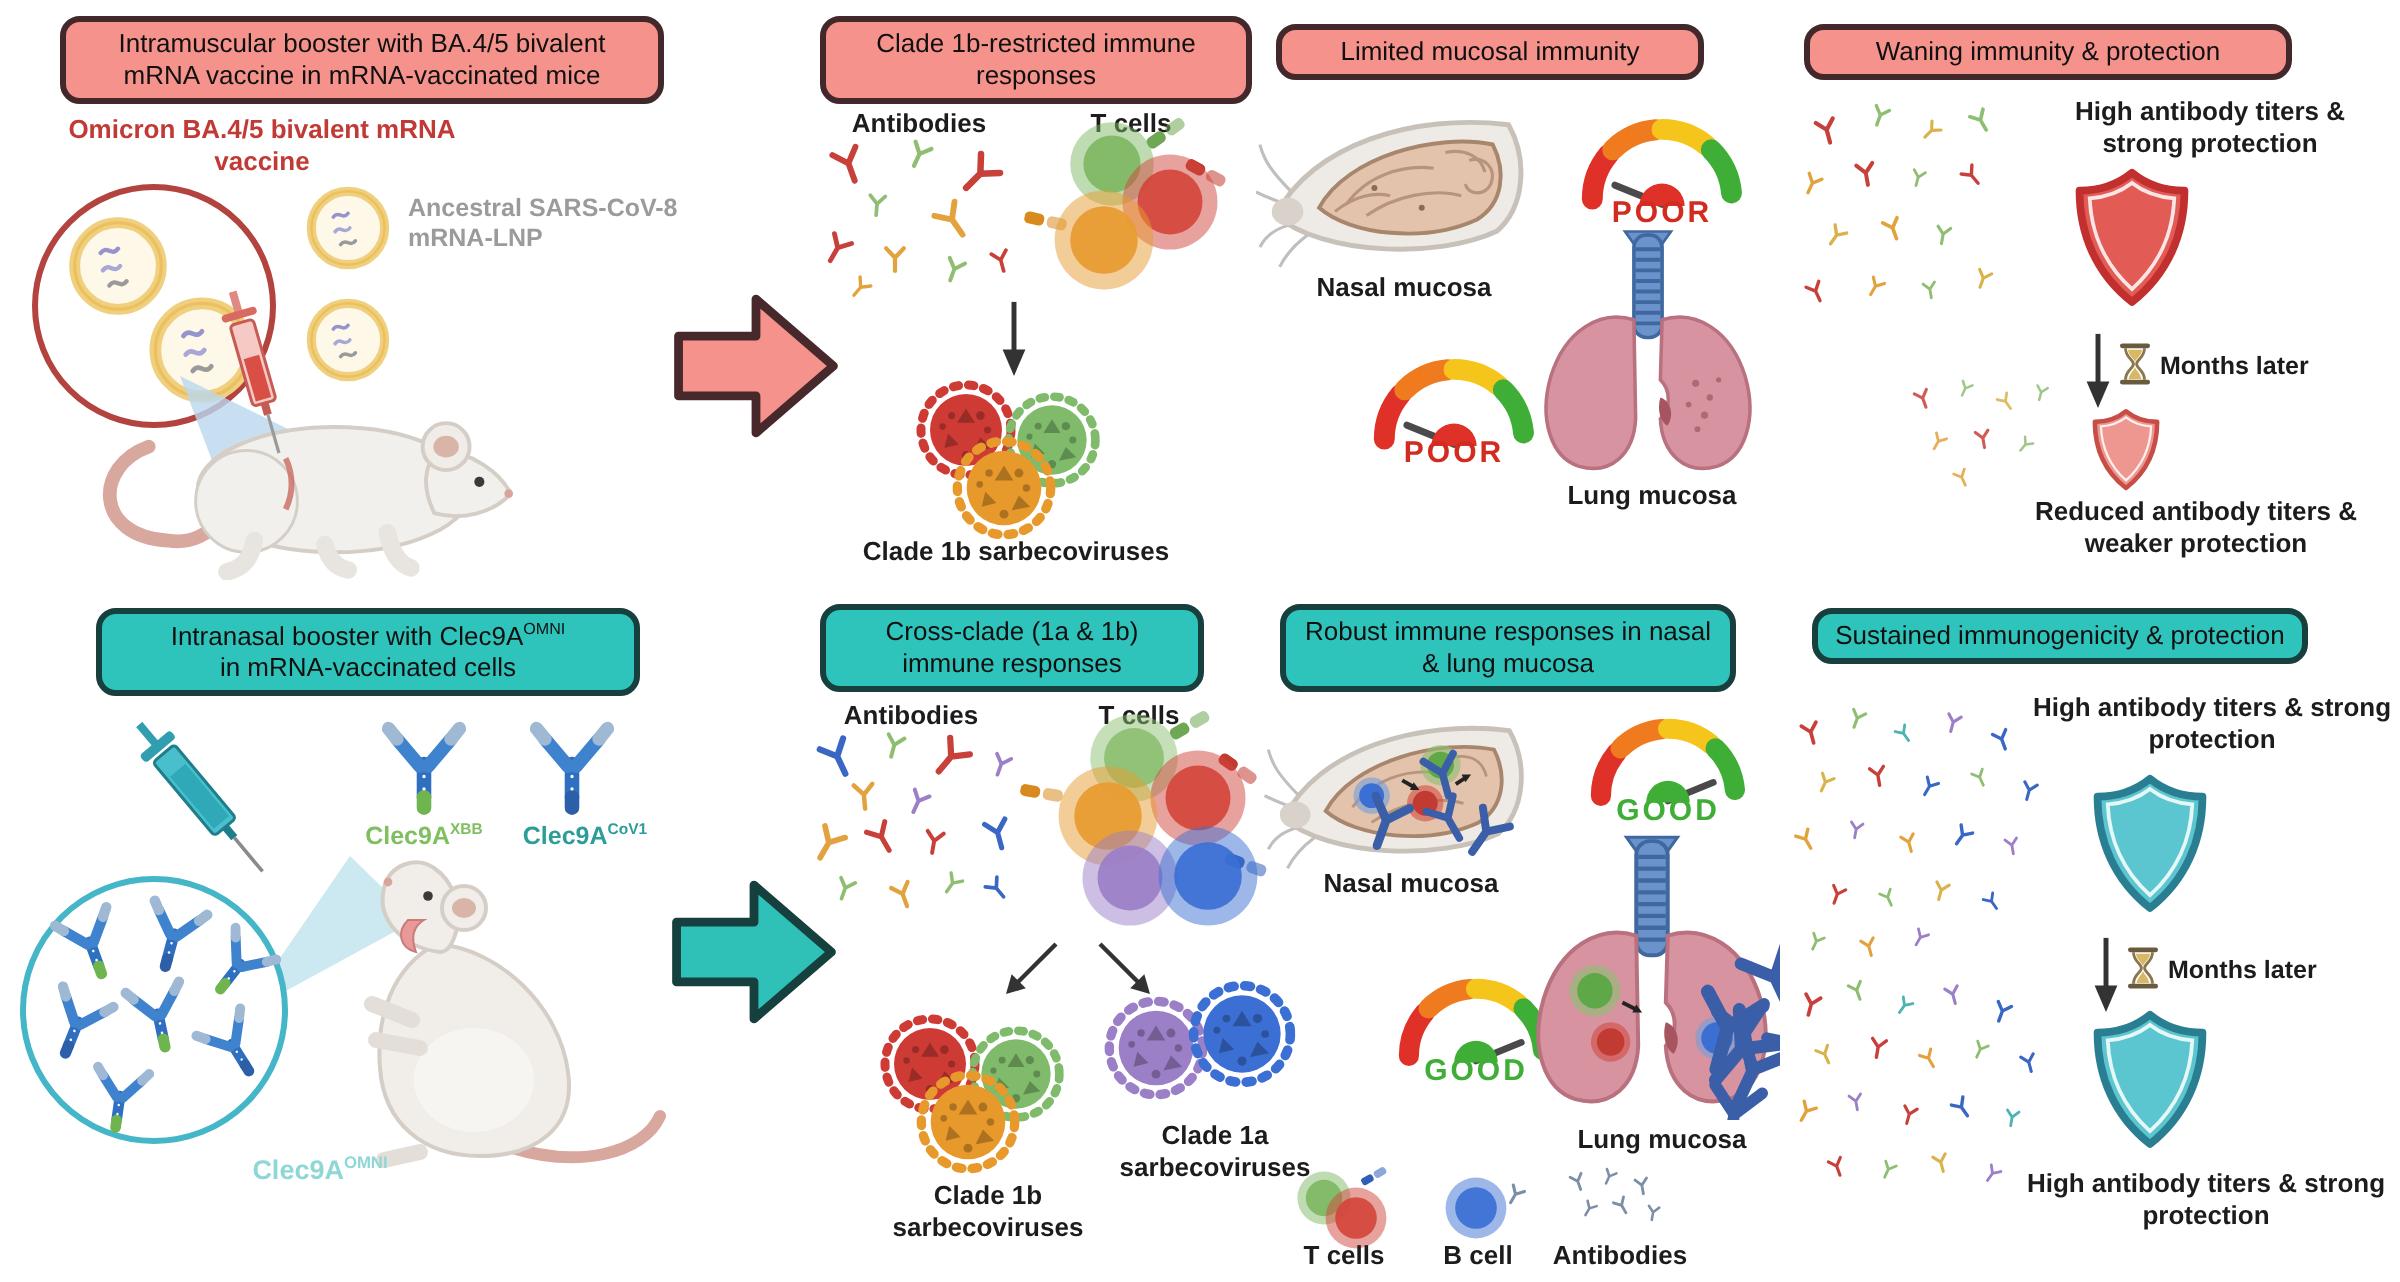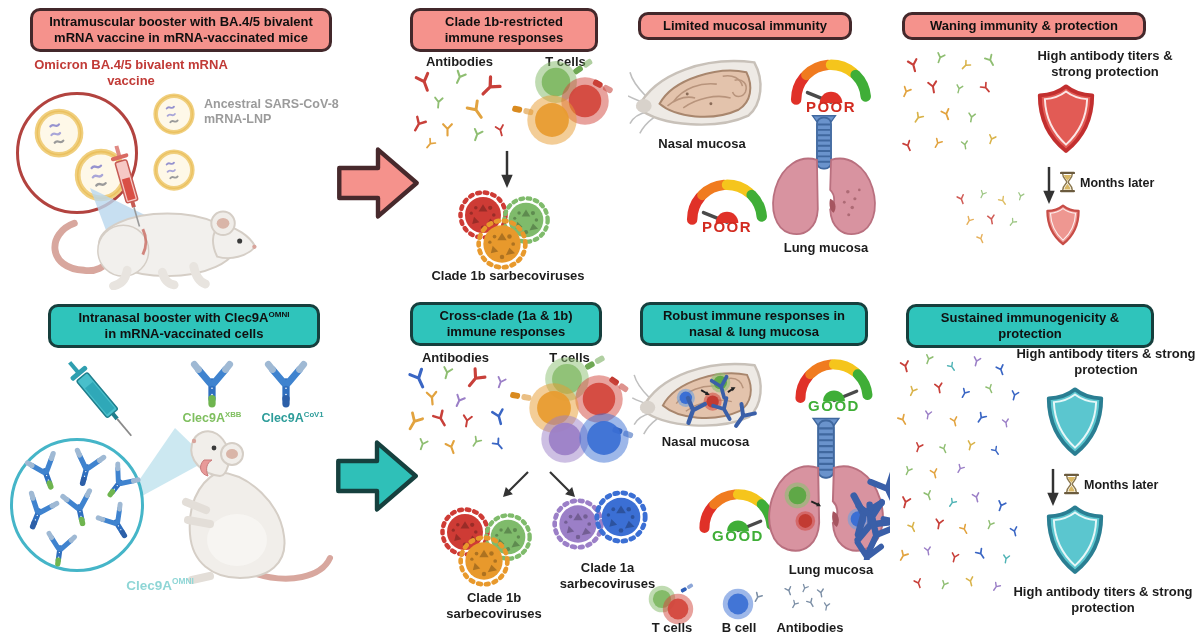--- a/index.html
+++ b/index.html
@@ -1,18 +1,18 @@
 <!DOCTYPE html>
 <html><head>
 <meta charset="utf-8">
 <style>
   html,body{margin:0;padding:0;background:#fff}
   .stage{position:relative;width:1200px;height:641px;background:#ffffff;font-family:"Liberation Sans",sans-serif;overflow:hidden}
   .abs{position:absolute}
-  .tbox{position:absolute;border-radius:10px;font-weight:bold;font-size:13px;line-height:1.22;text-align:center;padding:3px 7px;color:#101010;box-sizing:border-box}
+  .tbox{position:absolute;border-radius:10px;font-weight:normal;font-size:13px;line-height:1.22;text-align:center;padding:3px 7px;color:#101010;box-sizing:border-box}
   .tbox.pink{background:#f5928c;border:3px solid #43282b}
   .tbox.teal{background:#2fc4bb;border:3px solid #163f3d}
   .lbl{position:absolute;font-weight:bold;font-size:13px;line-height:1.2;text-align:center;color:#1c1c1c}
   .lbl.left{text-align:left}
   .rating{position:absolute;font-weight:bold;font-size:15px;letter-spacing:1.5px;text-align:center}
   .rating.poor{color:#d22b20}
   .rating.good{color:#3fae37}
   sup{font-size:0.62em}
   .ab{position:absolute}
   .circle-frame{position:absolute;border-radius:50%;background:#fff;box-sizing:border-box}
@@ -157,21 +157,21 @@
     <rect x="7" y="16" width="12" height="42" rx="2" fill="#f6c9c5" stroke="#c65b54" stroke-width="1.5"></rect>
     <rect x="9" y="34" width="8" height="22" fill="#d94f45"></rect>
     <rect x="11" y="58" width="4" height="6" fill="#c65b54"></rect>
     <line x1="13" y1="64" x2="13" y2="84" stroke="#9a9a9a" stroke-width="1.6"></line>
   </svg>
 
   <svg class="abs" style="left:333px;top:139px;width:90px;height:88px;--af:#f5928c;--as:#47292c">
       <use href="#sym-block-arrow"></use>
     </svg>
 
-  <div class="tbox pink" style="left:410px;top:8px;width:188px"><span>Clade 1b-restricted immune responses</span></div>
+  <div class="tbox pink" style="left:410px;top:8px;width:216px"><span>Clade 1b-restricted immune responses</span></div>
   <div class="lbl" style="left:412px;top:54px;width:95px">Antibodies</div>
   <div class="lbl" style="left:528px;top:54px;width:75px">T cells</div>
 
   <div class="abs" style="left:408px;top:70px;width:110px;height:90px">
     <svg class="ab" style="left:6px;top:2px;width:21px;height:21px;color:#c8403a;transform:rotate(-20deg)">
         <use href="#sym-ab"></use>
       </svg>
     <svg class="ab" style="left:44px;top:0px;width:15px;height:15px;color:#8fbe72;transform:rotate(25deg)">
         <use href="#sym-ab"></use>
       </svg>
@@ -374,20 +374,21 @@
     <svg class="ab" style="left:56px;top:28px;width:9px;height:9px;color:#8fbe72;transform:rotate(40deg)">
         <use href="#sym-ab"></use>
       </svg>
     <svg class="ab" style="left:24px;top:44px;width:10px;height:10px;color:#e2a33f;transform:rotate(-25deg)">
         <use href="#sym-ab"></use>
       </svg>
   </div>
   <svg class="abs" style="left:1044px;top:202px;width:38px;height:46px;--sf:#ed8c86;--ss:#c23a34;opacity:0.9">
       <use href="#sym-shield"></use>
     </svg>
+  <div class="lbl" style="left:998px;top:248px;width:200px">Reduced antibody titers &amp; weaker protection</div>
 
   <div class="tbox teal" style="left:48px;top:304px;width:272px">
     <span>Intranasal booster with Clec9A</span><sup>OMNI</sup>
     <div><span>in mRNA-vaccinated cells</span></div>
   </div>
 
   <svg class="abs" style="left:88px;top:350px;width:30px;height:104px;transform:rotate(-40deg)" viewBox="0 0 30 104">
     <rect x="13" y="0" width="4" height="14" fill="#2f9fb0"></rect>
     <rect x="5" y="12" width="20" height="5" rx="2" fill="#2f9fb0"></rect>
     <rect x="8" y="19" width="14" height="48" rx="2" fill="#49bfcb" stroke="#1f7e8c" stroke-width="1.5"></rect>

